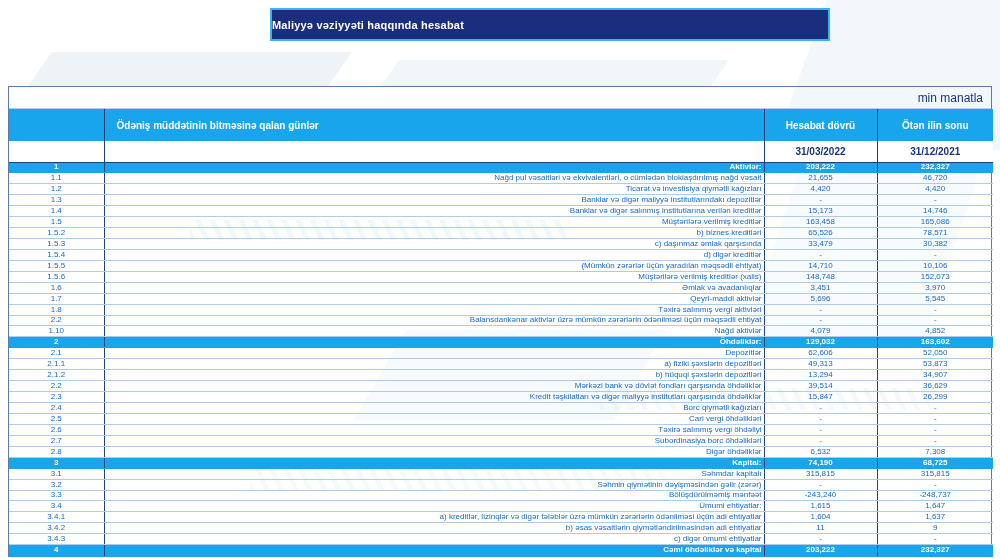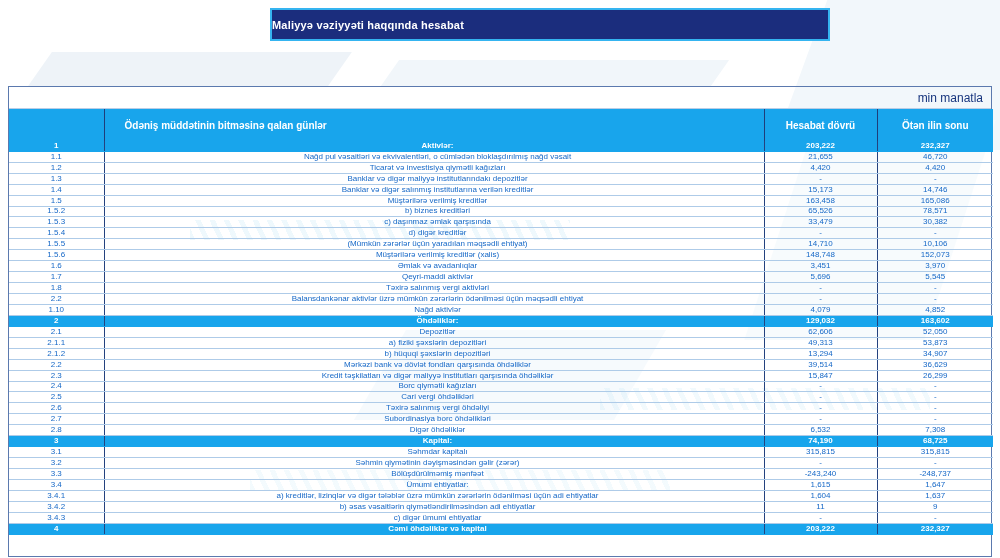--- a/index.html
+++ b/index.html
@@ -35,34 +35,34 @@
                padding-right:8px; border-bottom:1px solid #b9cde6; }
   .unit-band span { color:#17357e; font-size:12px; }
 
   table { width:100%; border-collapse:collapse; table-layout:fixed; }
   col.c1 { width:95px; } col.c2 { width:660px; } col.c3 { width:113px; } col.c4 { width:116px; }
 
   
   .head-row th { background:#18a5ec; height:32px; color:#ffffff; font-size:10px; font-weight:bold;
                  border-right:1px solid #1e3d7a; vertical-align:middle; }
   .head-row th:last-child { border-right:none;margin-left:28px; }
-  .head-row th.lbl { text-align:left; padding-left:20px; }
+  .head-row th.lbl { text-align:left; padding-left:12px; }
 
   
   .date-row td { height:21px; background:#ffffff; color:#17357e; font-size:10px; font-weight:bold;
                  text-align:center; border-right:1px solid #1e3d7a; border-bottom:1px solid #23407e;
                  vertical-align:middle; }
   .date-row td:last-child { border-right:none; }
 
   
   .body-tbl { height:394px; }
   .body-tbl td { font-size:8px; line-height:1; color:#1668c7; text-align:center;
                  border-right:1px solid #24427f; border-bottom:1px solid #aecbe8;
                  vertical-align:middle; padding:0 2px; white-space:nowrap; overflow:hidden; }
-  .body-tbl td:nth-child(2) { text-align:center; padding-left:9px; }
+  .body-tbl td:nth-child(2) { text-align:right; padding-left:9px; }
   .body-tbl td:last-child { border-right:none; }
   .body-tbl tr:last-child td { border-bottom:none; }
   .body-tbl tr.hl td { background:#18a5ec; color:#ffffff; font-weight:bold; border-bottom:1px solid #18a5ec; }
 </style>
 </head>
 <body>
 
 <div class="stage">
 
   <div class="wm wm-a"></div>
@@ -91,20 +91,26 @@
           <col class="c3">
           <col class="c4">
         </colgroup>
       <thead>
         <tr class="head-row">
           <th></th>
           <th class="lbl">Ödəniş müddətinin bitməsinə qalan günlər</th>
           <th>Hesabat dövrü</th>
           <th>Ötən ilin sonu</th>
         </tr>
+        <tr class="date-row">
+          <td></td>
+          <td></td>
+          <td>31/03/2022</td>
+          <td>31/12/2021</td>
+        </tr>
       </thead>
     </table>
 
     <table class="body-tbl">
       <colgroup>
           <col class="c1">
           <col class="c2">
           <col class="c3">
           <col class="c4">
         </colgroup>

